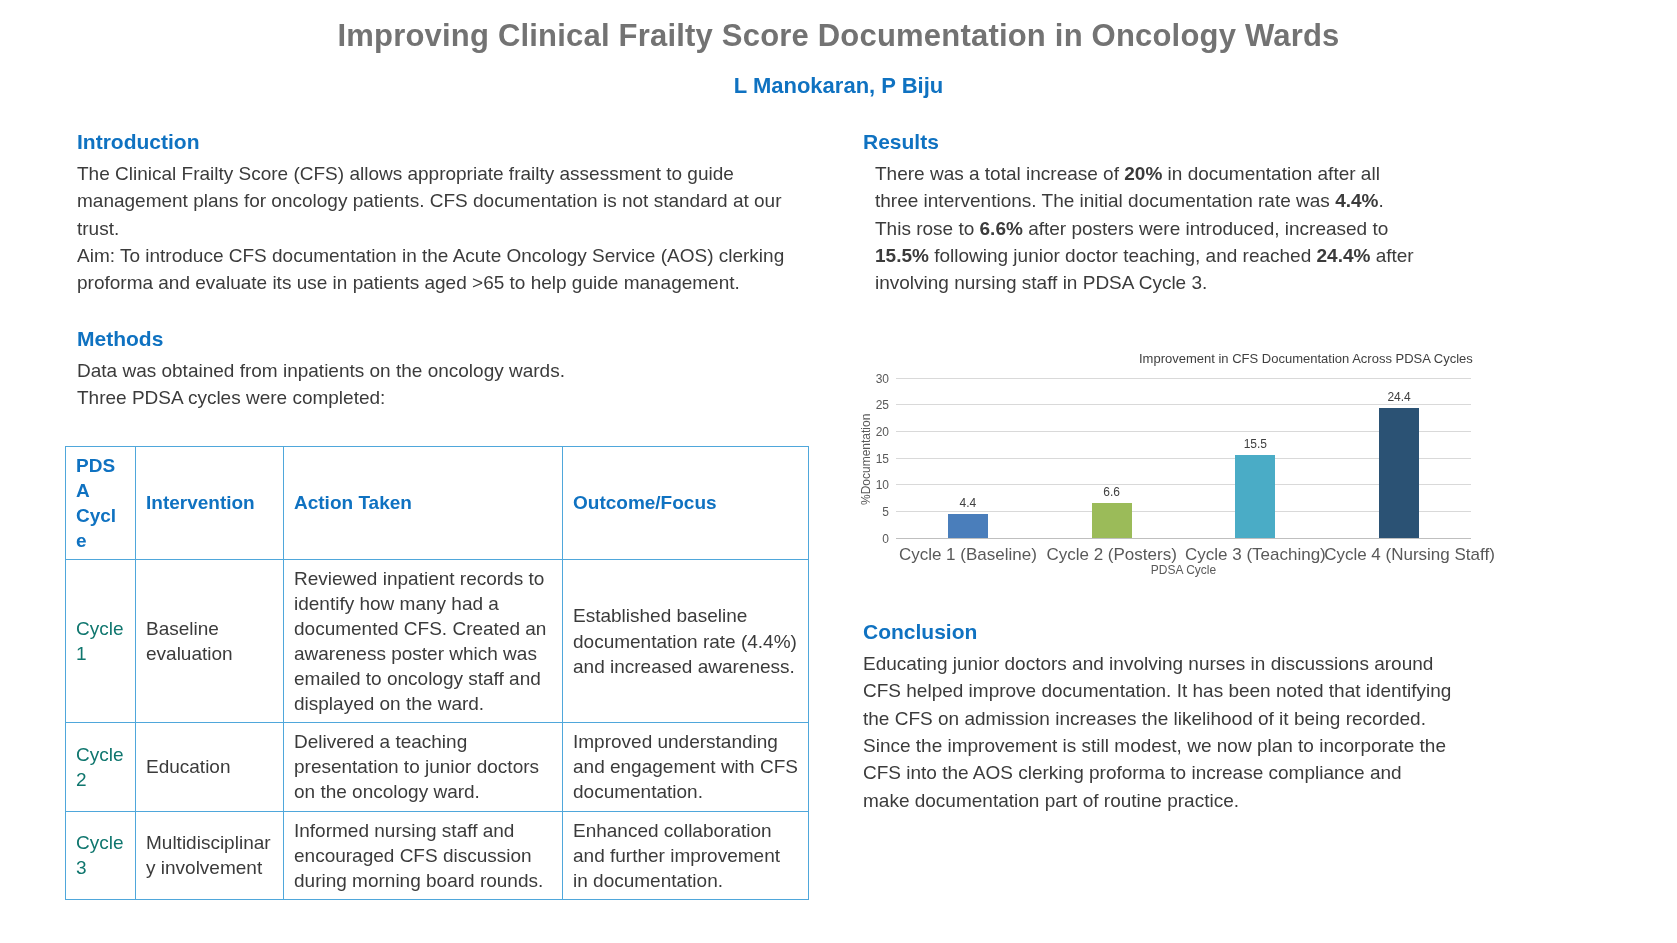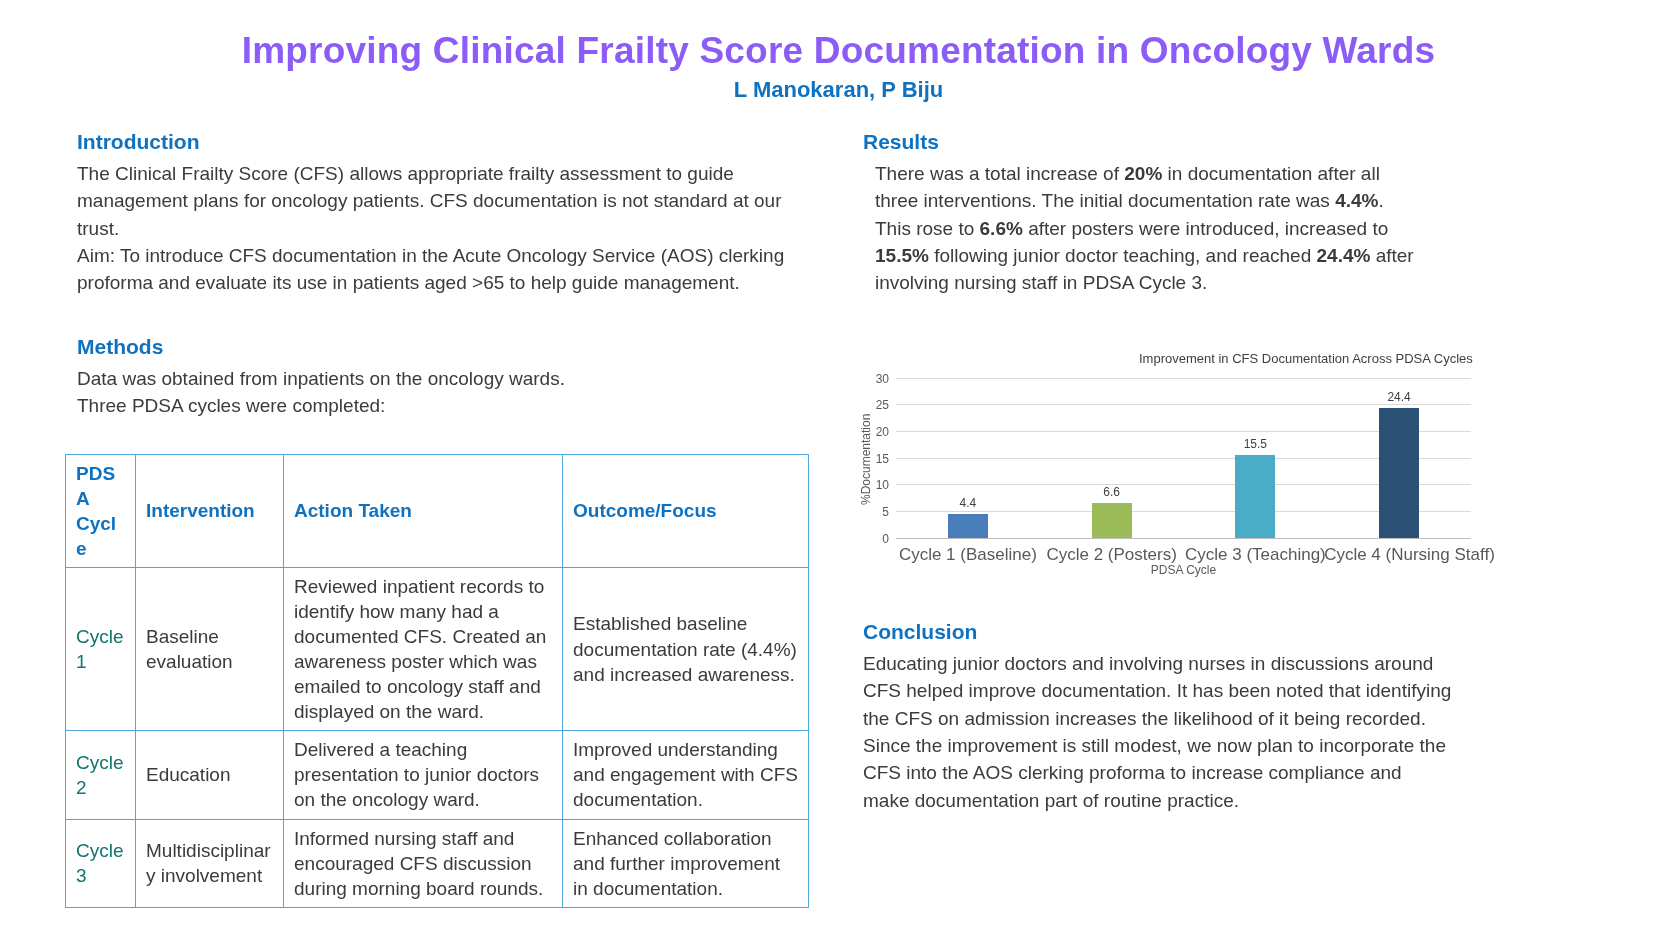--- a/index.html
+++ b/index.html
@@ -3,31 +3,31 @@
 <meta charset="utf-8">
 <style>
   * { margin:0; padding:0; box-sizing:border-box; }
   html,body { background:#ffffff; }
   body {
     width:1677px; height:943px; position:relative; overflow:hidden;
     font-family:"Liberation Sans", sans-serif; color:#3b3b3b;
   }
   .poster { position:absolute; inset:0; }
   .title {
-    text-align:center; margin-top:30px; font-size:37px; font-weight:bold;
-    color:#8b5cf6; letter-spacing:0.2px;
+    text-align:center; margin-top:18px; font-size:31px; font-weight:bold;
+    color:#737373; letter-spacing:0.2px;
   }
-  .authors { text-align:center; margin-top:5px; font-size:22px; font-weight:bold; color:#0f72c1; }
+  .authors { text-align:center; margin-top:19px; font-size:22px; font-weight:bold; color:#0f72c1; }
 
   .left-col  { position:absolute; left:77px;  top:130px; width:742px; }
   .right-col { position:absolute; left:863px; top:130px; width:600px; }
 
   .section-heading { font-size:21px; font-weight:bold; color:#0f72c1; margin-bottom:6px; }
   .body-text { font-size:19px; line-height:1.44; color:#3b3b3b; }
-  .heading-methods { margin-top:38px; }
+  .heading-methods { margin-top:30px; }
   .heading-conclusion { margin-top:30px; }
 
   table.pdsa {
     margin-top:34px; margin-left:-12px; width:743px;
     border-collapse:collapse; table-layout:fixed;
   }
   table.pdsa th, table.pdsa td {
     border:1.5px solid #4fa7db; vertical-align:middle;
     font-size:19px; line-height:1.32; padding:6px 10px;
     overflow-wrap:break-word; word-wrap:break-word;

